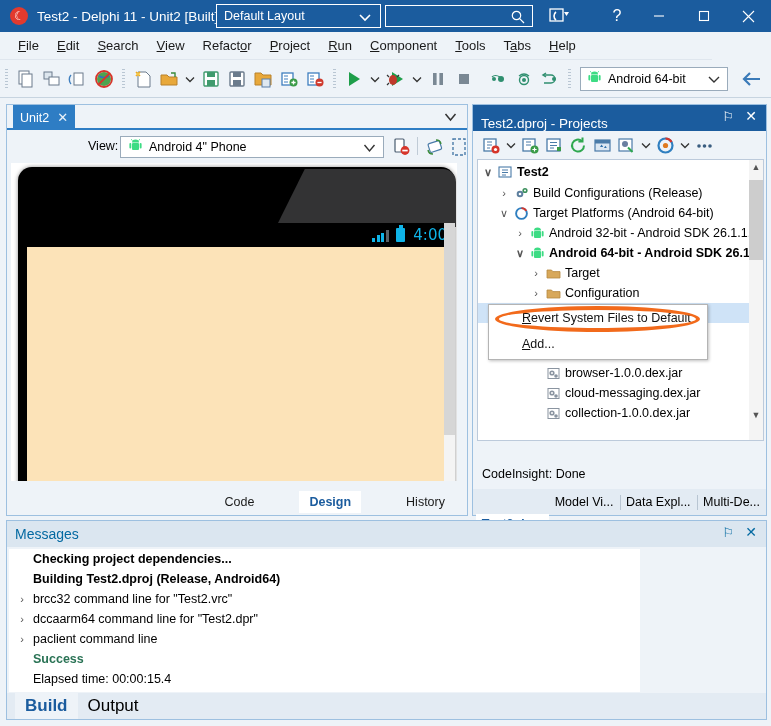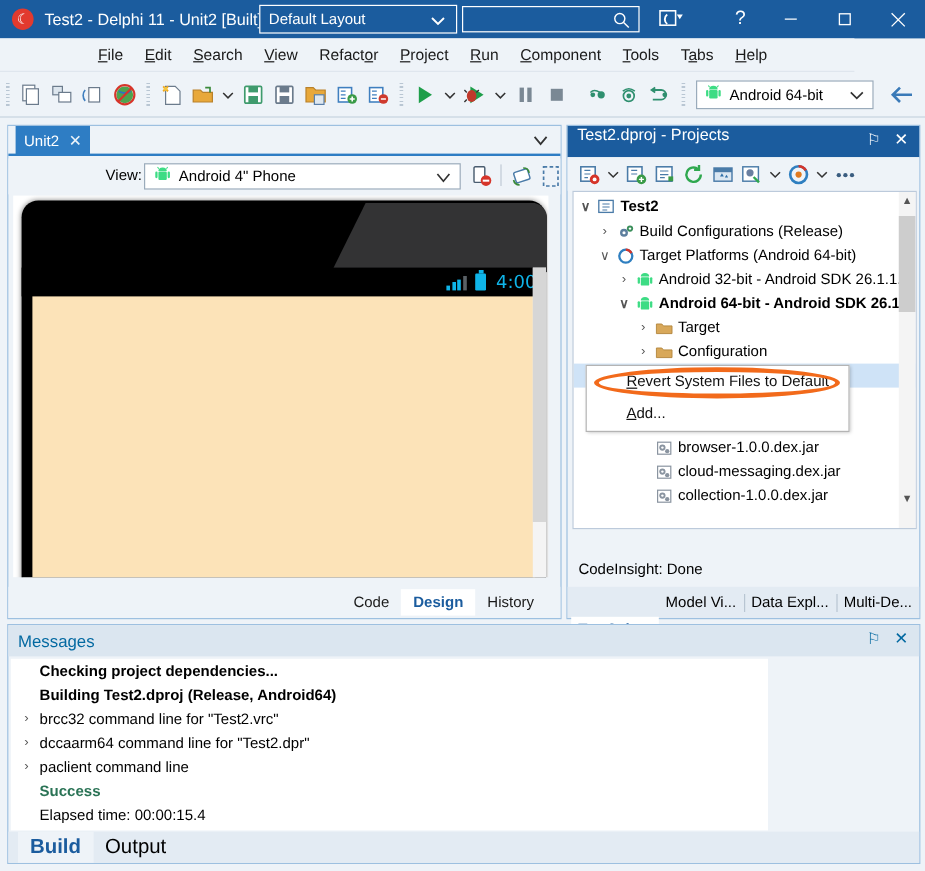--- a/index.html
+++ b/index.html
@@ -51,21 +51,20 @@
   #help-btn    { left:600px; top:4px; width:34px; height:24px; font-size:16px; }
   #min-btn     { left:636px; top:0px;  width:45px; height:32px; }
   #max-btn     { left:681px; top:0px;  width:45px; height:32px; }
   #close-btn   { left:726px; top:0px;  width:45px; height:32px; }
 
   
   .menubar {
     position:absolute; left:0; top:32px; width:712px; height:28px;
     background:#eef3f8; display:flex; align-items:center;
     border-bottom:1px solid #dfe6ee;
-    justify-content:center;
   }
   .menu-item {
     padding:3px 9px; font-size:13px; color:#1a1a1a; white-space:nowrap;
   }
   .menu-item u { text-decoration:underline; }
   .menu-item:first-child { margin-left:9px; }
 
   
   .toolbar {
     position:absolute; left:0; top:60px; width:771px; height:38px;
@@ -152,32 +151,33 @@
   }
   .canvas-vscroll {
     position:absolute; right:2px; top:60px; width:11px; height:312px; background:#f4f4f4;
   }
   .canvas-vscroll i { position:absolute; left:0; top:0; width:11px; height:212px; background:#d6d6d6; }
 
   .dtabs {
     position:absolute; left:0; bottom:0; width:100%; height:26px;
     background:#eef3f8; display:flex; align-items:center; justify-content:flex-end;
     padding-right:12px;
+    gap:35px;
   }
   .dtab { padding:4px 10px; font-size:12.5px; color:#1a1a1a; }
   .dtab.active { background:#ffffff; color:#1b5c9e; font-weight:bold; }
 
   
   .proj-pane {
     position:absolute; left:472px; top:104px; width:295px; height:412px;
     background:#eef3f8; border:1px solid #9dc0e0;
   }
   .proj-title {
     position:absolute; left:0; top:0; width:100%; height:26px;
-    background:#1b5c9e; color:#fff; display:flex; align-items:flex-start;
+    background:#1b5c9e; color:#fff; display:flex; align-items:flex-end;
     padding-left:8px; font-size:13.5px;
   }
   .proj-title .pin { position:absolute; right:32px; top:4px; font-size:13px; }
   .proj-title .cl  { position:absolute; right:9px;  top:3px; font-size:14px; }
   .proj-toolbar {
     position:absolute; left:0; top:26px; width:100%; height:28px; background:#eef3f8;
     display:flex; align-items:center;
   }
   .pbtn { width:24px; height:24px; display:flex; align-items:center; justify-content:center; }
   .pbtn.sm { width:15px; }

